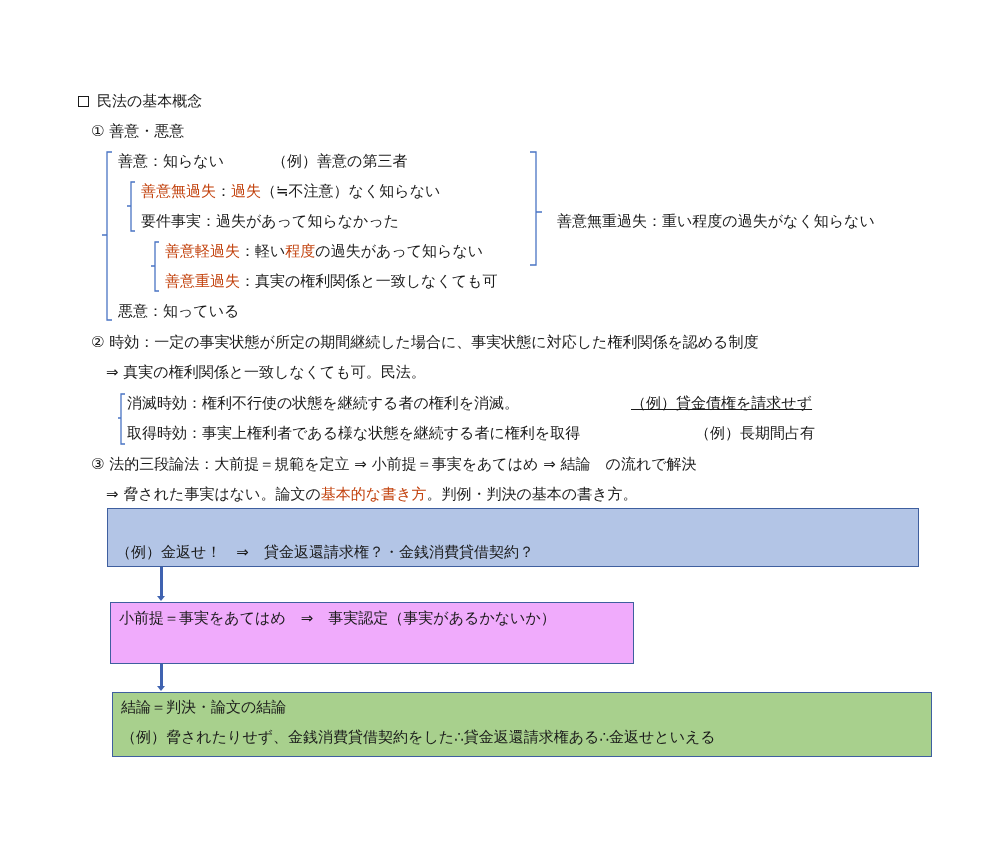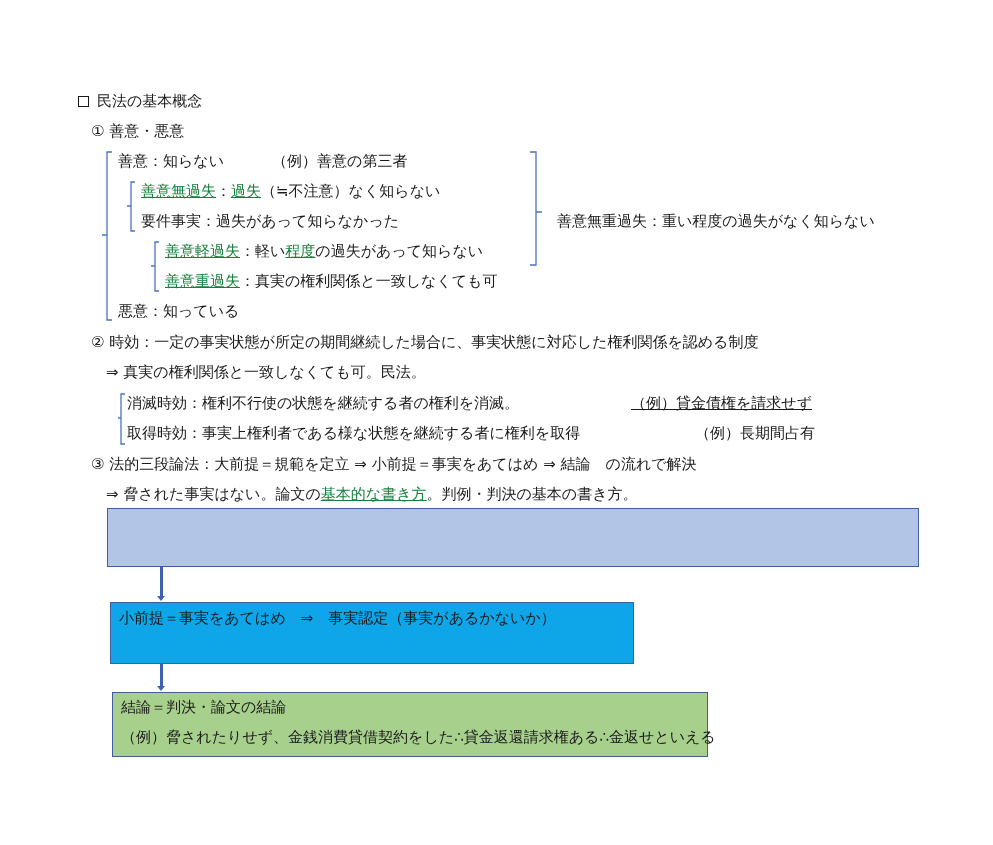--- a/index.html
+++ b/index.html
@@ -2,30 +2,30 @@
 <html><head>
   <meta charset="utf-8">
   <style>
     html, body { margin: 0; padding: 0; background: #ffffff; }
     body {
       width: 993px; height: 845px; position: relative; overflow: hidden;
       font-family: "DejaVu Sans", "Liberation Sans", sans-serif;
       color: #1a1a1a; font-size: 15px;
     }
     .t { position: absolute; white-space: nowrap; line-height: 20px; }
-    .red { color: #15803d; text-decoration: underline; }
+    .red { color: #c2410c; }
     .brace { position: absolute; }
     .brace path { fill: none; stroke: #4a74c4; stroke-width: 1.3; }
     .box {
       position: absolute; box-sizing: border-box;
       border: 1.5px solid #3f5f9f;
     }
     .box .t { left: 8px; }
     .blue { background: #b3c5e6; }
-    .orange { background: #0ea5e9; }
+    .orange { background: #f0abfc; }
     .green { background: #a8d08d; }
     .conn { position: absolute; width: 3px; background: #3f62b0; }
     .conn-tip { position: absolute; width: 0; height: 0;
       border-left: 4px solid transparent; border-right: 4px solid transparent;
       border-top: 5px solid #3f62b0; }
     .square-icon { display: inline-block; width: 11px; height: 11px; border: 1.5px solid #1a1a1a; box-sizing: border-box; vertical-align: -1px; margin-right: 8px; }
   </style>
 </head>
 <body>
 
@@ -80,26 +80,27 @@
   <span>取得時効：事実上権利者である様な状態を継続する者に権利を取得</span>
 </div>
 <div class="t" style="left:695px; top:423px;">（例）長期間占有</div>
 
 <div class="t" style="left:91px; top:454px;">③ 法的三段論法：大前提＝規範を定立 ⇒ 小前提＝事実をあてはめ ⇒ 結論　の流れで解決</div>
 <div class="t" style="left:106px; top:484px;">
   <span>⇒ 脅された事実はない。論文の</span><span class="red">基本的な書き方</span><span>。判例・判決の基本の書き方。</span>
 </div>
 
 <div class="box blue" style="left:107px; top:508px; width:812px; height:59px;">
+  <div class="t" style="top:33px;">（例）金返せ！　⇒　貸金返還請求権？・金銭消費貸借契約？</div>
 </div>
 <div class="conn" style="left:160px; top:567px; height:30px;"></div>
 <div class="conn-tip" style="left:157px; top:596px;"></div>
 
 <div class="box orange" style="left:110px; top:602px; width:524px; height:62px;">
   <div class="t" style="top:5px;">小前提＝事実をあてはめ　⇒　事実認定（事実があるかないか）</div>
 </div>
 <div class="conn" style="left:160px; top:664px; height:23px;"></div>
 <div class="conn-tip" style="left:157px; top:686px;"></div>
 
-<div class="box green" style="left:112px; top:692px; width:596px; height:65px;">
+<div class="box green" style="left:112px; top:692px; width:820px; height:65px;">
   <div class="t" style="top:4px;">結論＝判決・論文の結論</div>
   <div class="t" style="top:34px;">（例）脅されたりせず、金銭消費貸借契約をした∴貸金返還請求権ある∴金返せといえる</div>
 </div>
 
 </body></html>

